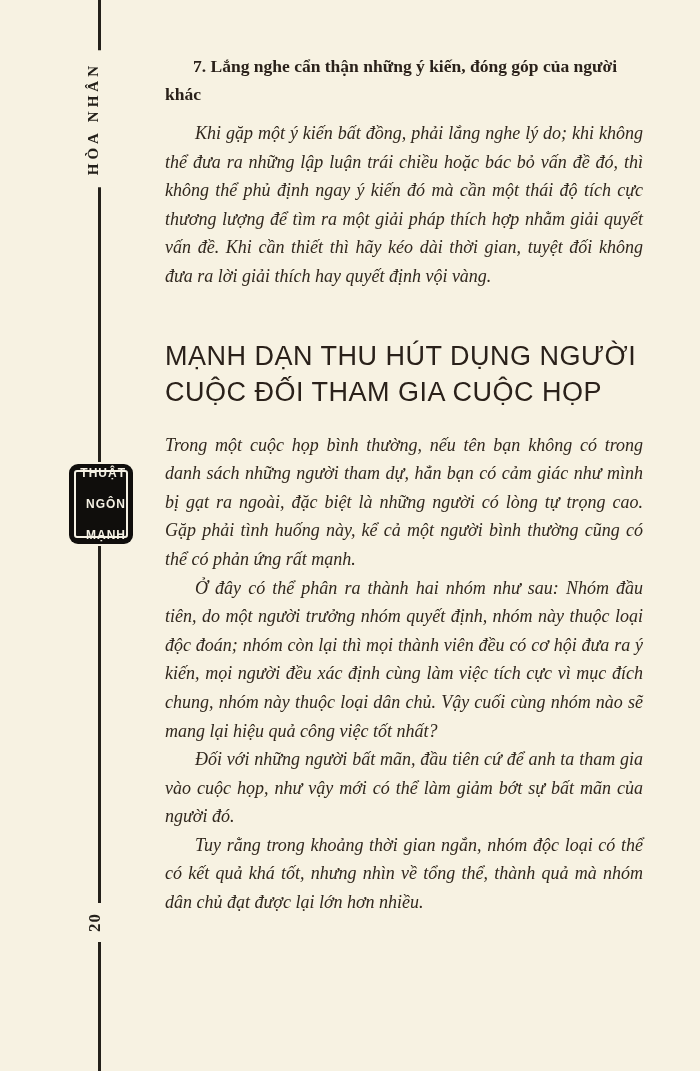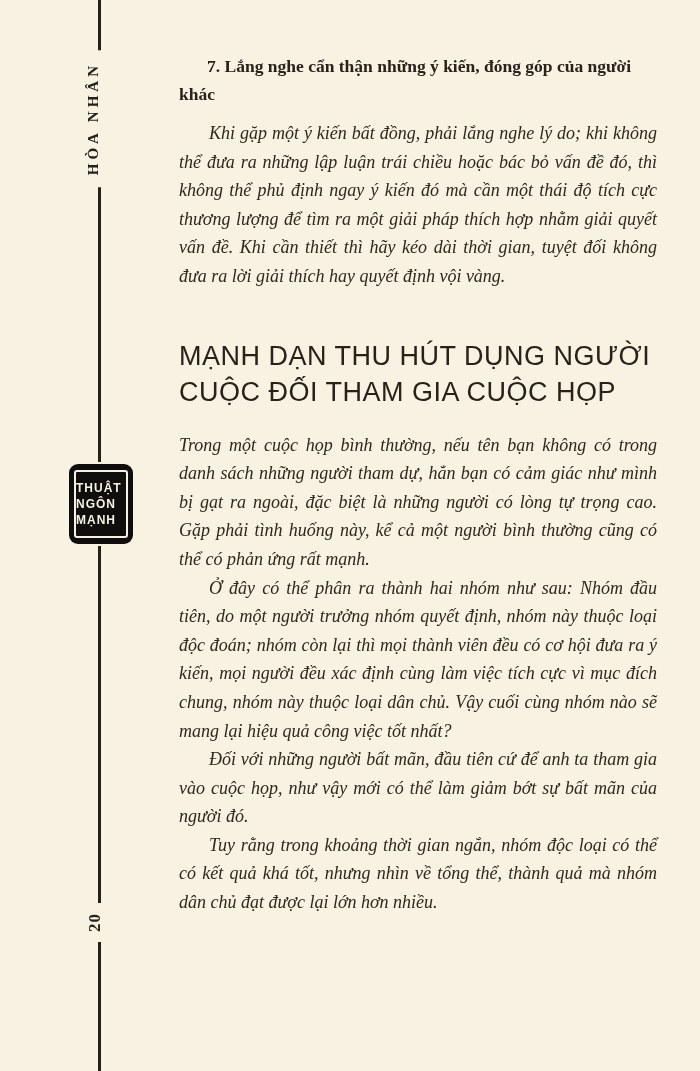--- a/index.html
+++ b/index.html
@@ -33,31 +33,31 @@
     color:#24201a;text-align:center;
   }
   .logo{
     position:absolute;left:69px;top:464px;width:64px;height:80px;
     background:#100e0c;border-radius:9px;
     display:flex;align-items:center;justify-content:center;
     box-shadow:0 0 0 2px #f7f2e2;
   }
   .logo-frame{
     width:50px;height:64px;border:2px solid #f5f1e4;border-radius:3px;
-    display:flex;flex-direction:column;align-items:flex-start;justify-content:center;
-    gap:2px;
+    display:flex;flex-direction:column;align-items:flex-end;justify-content:center;
+    gap:17px;
   }
   .logo-frame span{
     color:#f5f1e4;
     font-family:"Liberation Sans", sans-serif;
     font-weight:bold;font-size:12px;letter-spacing:1px;line-height:14px;
     white-space:nowrap;
   }
   .content{
-    position:absolute;left:165px;top:52px;width:478px;margin-left:14px;
+    position:absolute;left:165px;top:52px;width:478px;
   }
   .subheading{
     margin:0 0 11px 0;
     font-size:17.5px;line-height:28px;font-weight:bold;
     text-indent:28px;
     color:#2a211a;
   }
   .body-para{
     margin:0;
     font-size:18px;line-height:28.6px;

